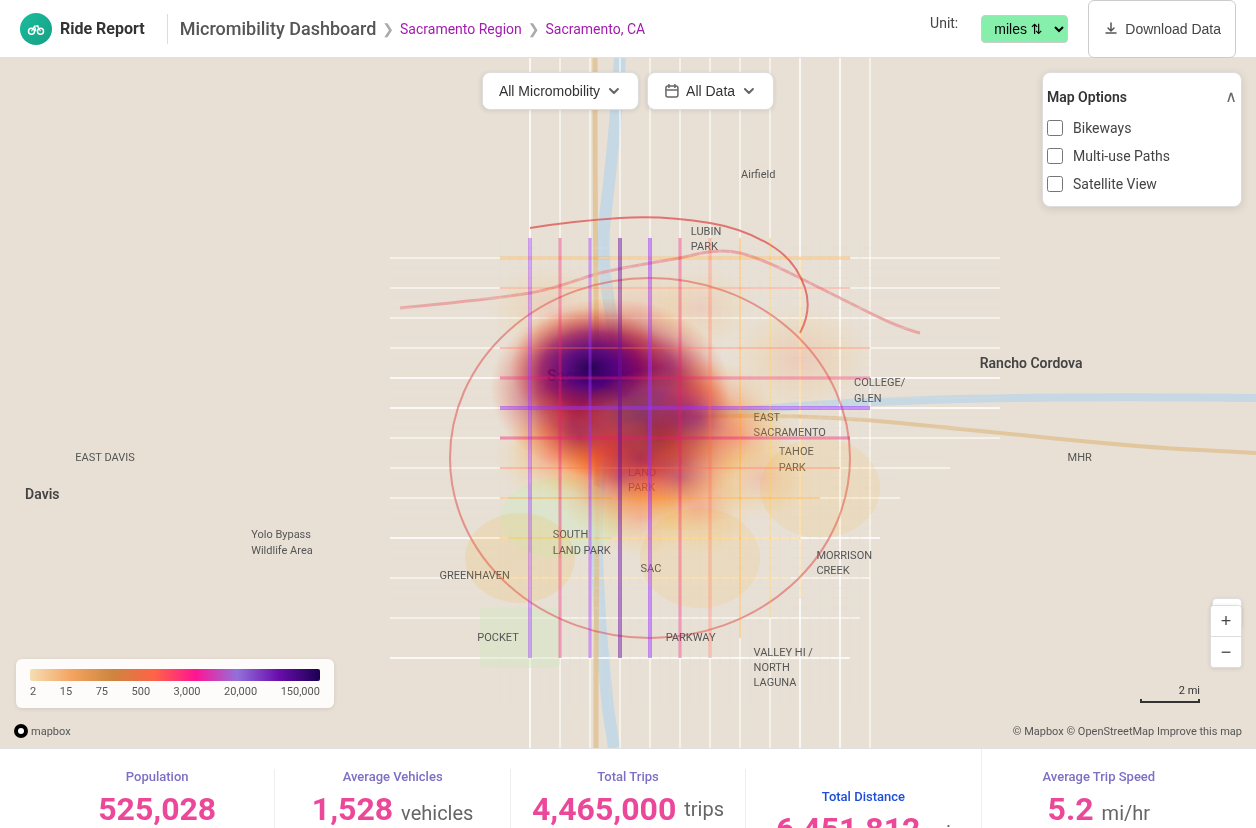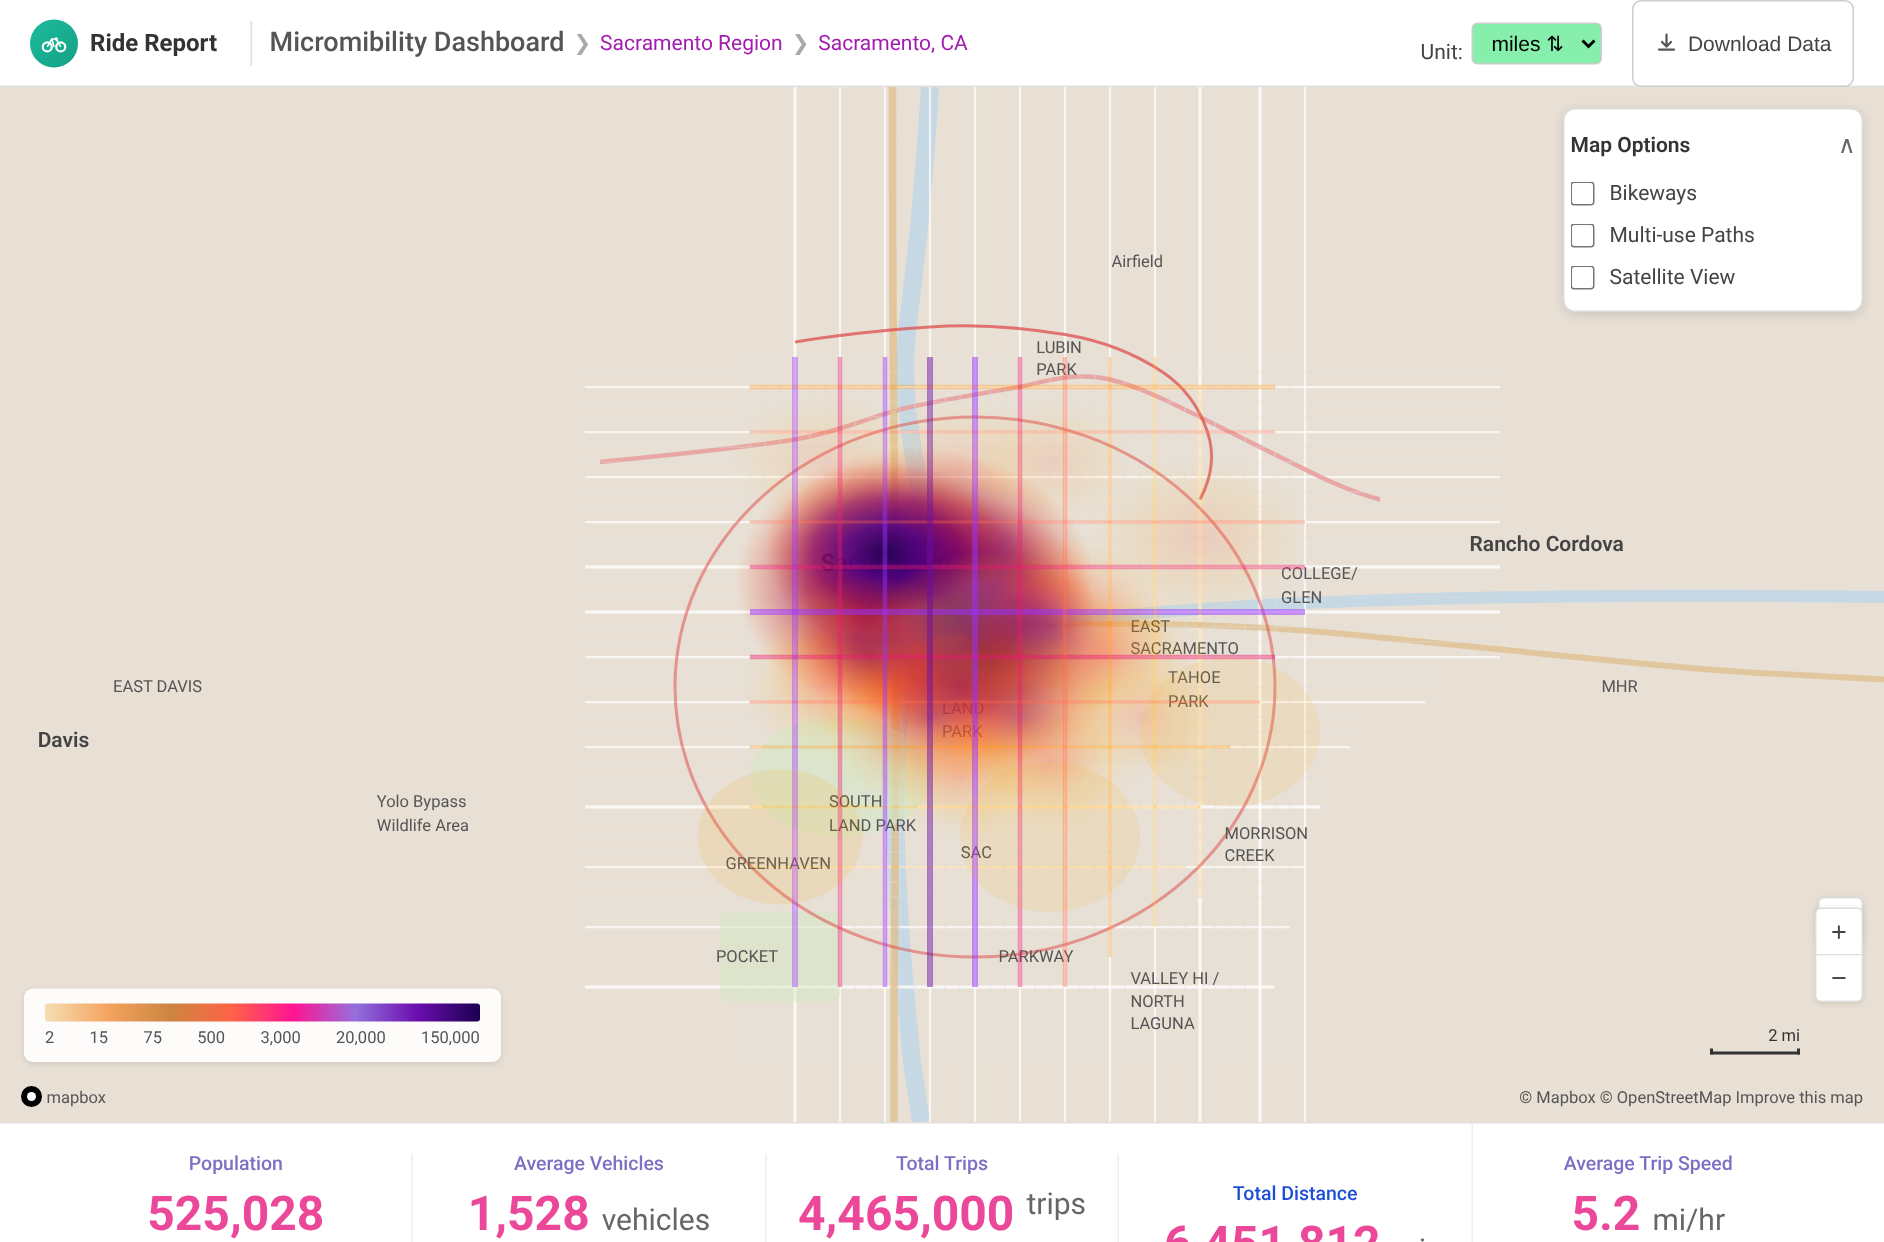--- a/index.html
+++ b/index.html
@@ -20,21 +20,21 @@
     #logo-icon svg { width: 18px; height: 18px; fill: white; }
     #logo-text { font-size: 16px; font-weight: 700; color: #333; }
     #header-divider { width: 1px; height: 30px; background: #ddd; margin: 0 12px; }
     #breadcrumb { display: flex; align-items: center; gap: 6px; }
     .breadcrumb-link { font-size: 18px; color: #666; text-decoration: none; cursor: pointer; }
     .breadcrumb-link.active { color: #555; font-weight: 500; }
     .breadcrumb-chevron { color: #aaa; font-size: 14px; }
     .breadcrumb-current { font-size: 14px; color: #a21caf; }
 
     #header-right { margin-left: auto; display: flex; align-items: center; gap: 20px; }
-    #unit-selector { display: flex; align-items: flex-end; gap: 6px; font-size: 14px; color: #444; }
+    #unit-selector { display: flex; align-items: flex-start; gap: 23px; font-size: 14px; color: #444; }
     #unit-select {
       border: 1px solid #ccc; border-radius: 4px; padding: 4px 8px;
       font-size: 14px; background: #86efac; cursor: pointer;
       -webkit-appearance: auto;
     }
     #download-btn {
       display: flex; align-items: center; gap: 6px;
       background: #fff; border: 1px solid #ccc; border-radius: 6px;
       padding: 20px 14px; cursor: pointer; font-size: 14px; color: #444;
       font-weight: 500;
@@ -377,20 +377,40 @@
     <ellipse cx="800" cy="300" rx="80" ry="60" fill="url(#cool1)" opacity="0.35"></ellipse>
     <ellipse cx="550" cy="250" rx="70" ry="50" fill="url(#cool1)" opacity="0.3"></ellipse>
     <ellipse cx="640" cy="250" rx="65" ry="45" fill="url(#cool1)" opacity="0.3"></ellipse>
     <ellipse cx="700" cy="250" rx="60" ry="45" fill="url(#cool1)" opacity="0.3"></ellipse>
 
     <ellipse cx="820" cy="430" rx="60" ry="50" fill="#ffa500" opacity="0.1"></ellipse>
     <ellipse cx="520" cy="500" rx="55" ry="45" fill="#ffa500" opacity="0.12"></ellipse>
     <ellipse cx="700" cy="500" rx="60" ry="50" fill="#ffa500" opacity="0.1"></ellipse>
   </svg>
 
+  <div id="map-toolbar">
+    <button class="toolbar-btn">
+      <span>All Micromobility</span>
+      <svg viewBox="0 0 16 16">
+          <path d="M4 6l4 4 4-4" stroke-linecap="round" stroke-linejoin="round"></path>
+        </svg>
+    </button>
+    <button class="toolbar-btn">
+      <svg viewBox="0 0 16 16" style="width:16px;height:16px;">
+        <rect x="2" y="3" width="12" height="11" rx="2" stroke="#666" stroke-width="1.5" fill="none"></rect>
+        <line x1="2" y1="7" x2="14" y2="7" stroke="#666" stroke-width="1.5"></line>
+        <line x1="5" y1="1" x2="5" y2="5" stroke="#666" stroke-width="1.5"></line>
+        <line x1="11" y1="1" x2="11" y2="5" stroke="#666" stroke-width="1.5"></line>
+      </svg>
+      <span>All Data</span>
+      <svg viewBox="0 0 16 16">
+          <path d="M4 6l4 4 4-4" stroke-linecap="round" stroke-linejoin="round"></path>
+        </svg>
+    </button>
+  </div>
 
   <div id="map-options-panel">
     <div id="map-options-header">
       <span id="map-options-title">Map Options</span>
       <button id="map-options-toggle">∧</button>
     </div>
     <div class="map-option-item">
       <input type="checkbox" id="bikeways-cb" style="">
       <label for="bikeways-cb">Bikeways</label>
     </div>
@@ -406,21 +426,21 @@
 
   <div class="map-label sacramento" style="top:46%;left:47%;transform:translate(-50%,-50%);">Sacramento</div>
   <div class="map-label city" style="top:43%;left:78%;">Rancho Cordova</div>
   <div class="map-label city" style="top:62%;left:2%;">Davis</div>
   <div class="map-label" style="top:57%;left:6%;font-size:11px;">EAST DAVIS</div>
   <div class="map-label" style="top:68%;left:20%;font-size:11px;line-height:1.4;">Yolo Bypass<br>Wildlife Area</div>
   <div class="map-label" style="top:51%;left:60%;font-size:11px;line-height:1.4;">EAST<br>SACRAMENTO</div>
   <div class="map-label" style="top:46%;left:68%;font-size:11px;line-height:1.4;">COLLEGE/<br>GLEN</div>
   <div class="map-label" style="top:59%;left:50%;font-size:11px;line-height:1.4;">LAND<br>PARK</div>
   <div class="map-label" style="top:68%;left:44%;font-size:11px;line-height:1.4;">SOUTH<br>LAND PARK</div>
-  <div class="map-label" style="top:74%;left:35%;font-size:11px;margin-left:44px;">GREENHAVEN</div>
+  <div class="map-label" style="top:74%;left:35%;font-size:11px;">GREENHAVEN</div>
   <div class="map-label" style="top:73%;left:51%;font-size:11px;">SAC</div>
   <div class="map-label" style="top:83%;left:38%;font-size:11px;">POCKET</div>
   <div class="map-label" style="top:71%;left:65%;font-size:11px;line-height:1.4;">MORRISON<br>CREEK</div>
   <div class="map-label" style="top:56%;left:62%;font-size:11px;line-height:1.4;">TAHOE<br>PARK</div>
   <div class="map-label" style="top:83%;left:53%;font-size:11px;">PARKWAY</div>
   <div class="map-label" style="top:85%;left:60%;font-size:11px;line-height:1.4;">VALLEY HI /<br>NORTH<br>LAGUNA</div>
   <div class="map-label" style="top:57%;left:85%;font-size:11px;">MHR</div>
   <div class="map-label" style="top:16%;left:59%;font-size:11px;">Airfield</div>
   <div class="map-label" style="top:24%;left:55%;font-size:11px;line-height:1.4;">LUBIN<br>PARK</div>
 
@@ -471,21 +491,21 @@
   </div>
   <div class="stat-item">
     <div class="stat-label" style="color: rgb(124, 111, 196);">Average Vehicles</div>
     <div style="display:flex;align-items:baseline;gap:4px;">
       <span class="stat-value">1,528</span>
       <span class="stat-unit">vehicles</span>
     </div>
   </div>
   <div class="stat-item">
     <div class="stat-label" style="color: rgb(124, 111, 196);">Total Trips</div>
-    <div style="display:flex;align-items:flex-start;gap:4px;">
+    <div style="display:flex;align-items:center;gap:4px;">
       <span class="stat-value">4,465,000</span>
       <span class="stat-unit">trips</span>
     </div>
   </div>
   <div class="stat-item">
     <div class="stat-label" style="color: #1d4ed8; margin-top: 40px;">Total Distance</div>
     <div style="display:flex;align-items:baseline;gap:4px;">
       <span class="stat-value">6,451,812</span>
       <span class="stat-unit">mi</span>
     </div>

